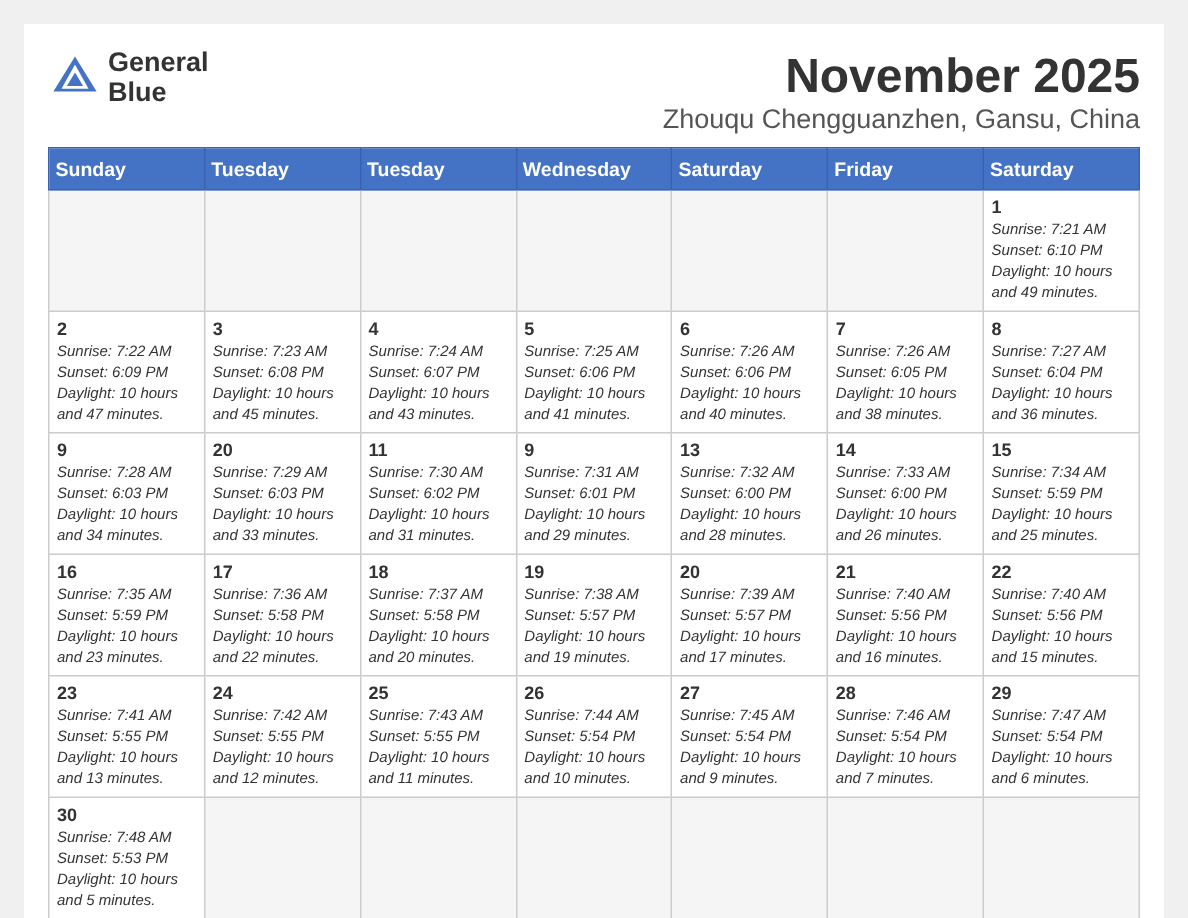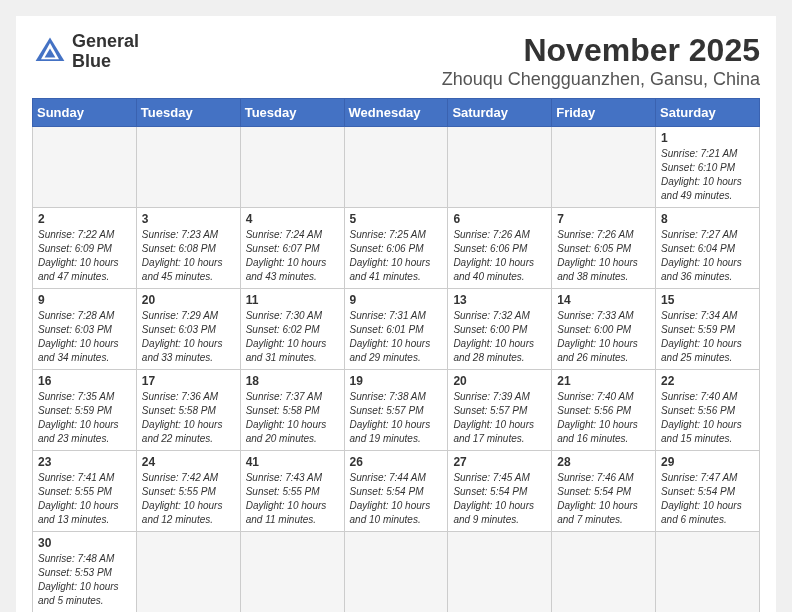--- a/index.html
+++ b/index.html
@@ -236,21 +236,21 @@
         <tr>
           <td>
             <span class="day-num">23</span>
             <div class="day-info">Sunrise: 7:41 AM<br>Sunset: 5:55 PM<br>Daylight: 10 hours and 13 minutes.</div>
           </td>
           <td>
             <span class="day-num">24</span>
             <div class="day-info">Sunrise: 7:42 AM<br>Sunset: 5:55 PM<br>Daylight: 10 hours and 12 minutes.</div>
           </td>
           <td>
-            <span class="day-num">41</span>
+            <span class="day-num">25</span>
             <div class="day-info">Sunrise: 7:43 AM<br>Sunset: 5:55 PM<br>Daylight: 10 hours and 11 minutes.</div>
           </td>
           <td>
             <span class="day-num">26</span>
             <div class="day-info">Sunrise: 7:44 AM<br>Sunset: 5:54 PM<br>Daylight: 10 hours and 10 minutes.</div>
           </td>
           <td>
             <span class="day-num">27</span>
             <div class="day-info">Sunrise: 7:45 AM<br>Sunset: 5:54 PM<br>Daylight: 10 hours and 9 minutes.</div>
           </td>

